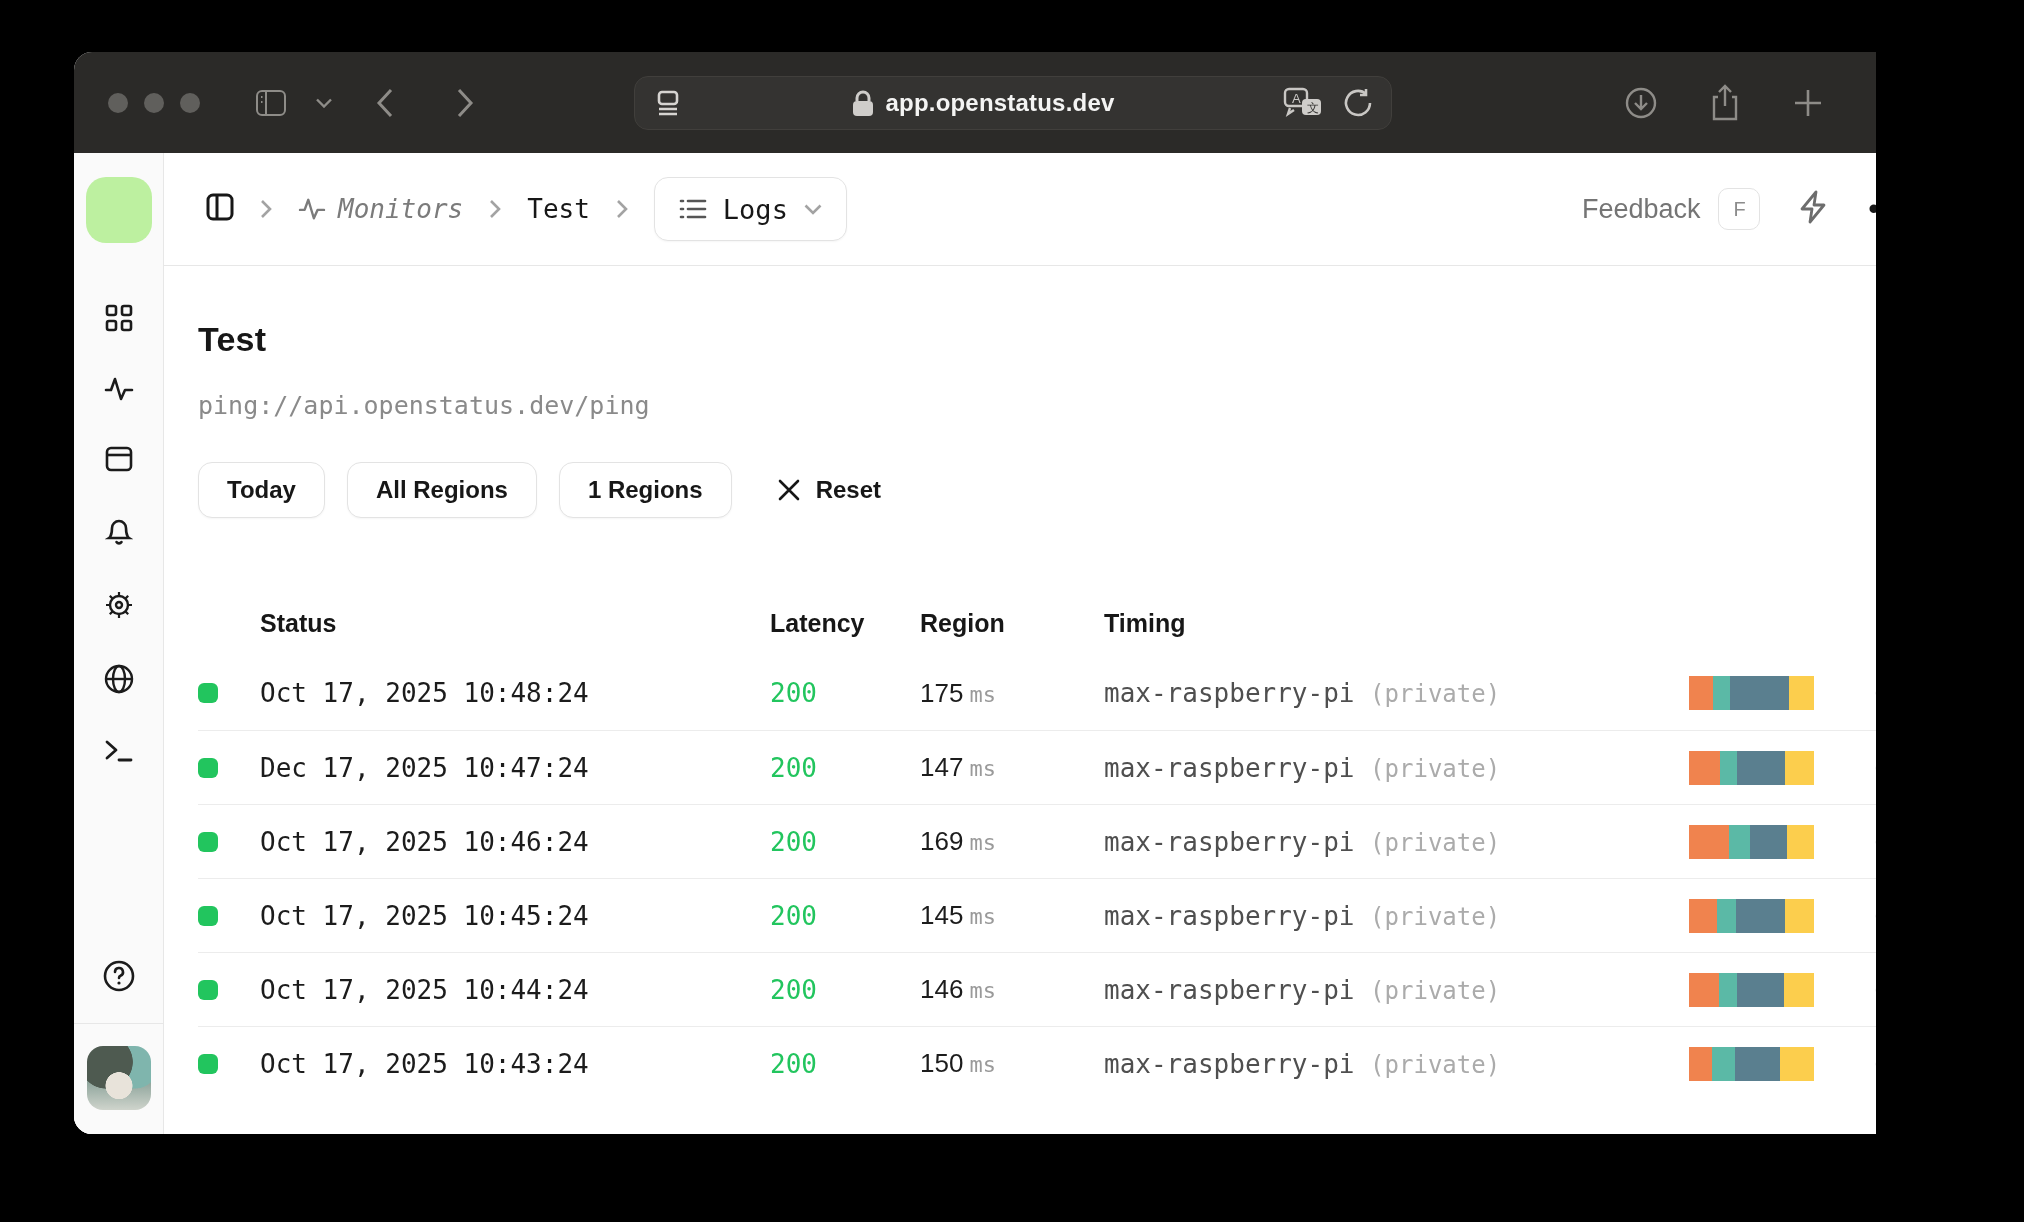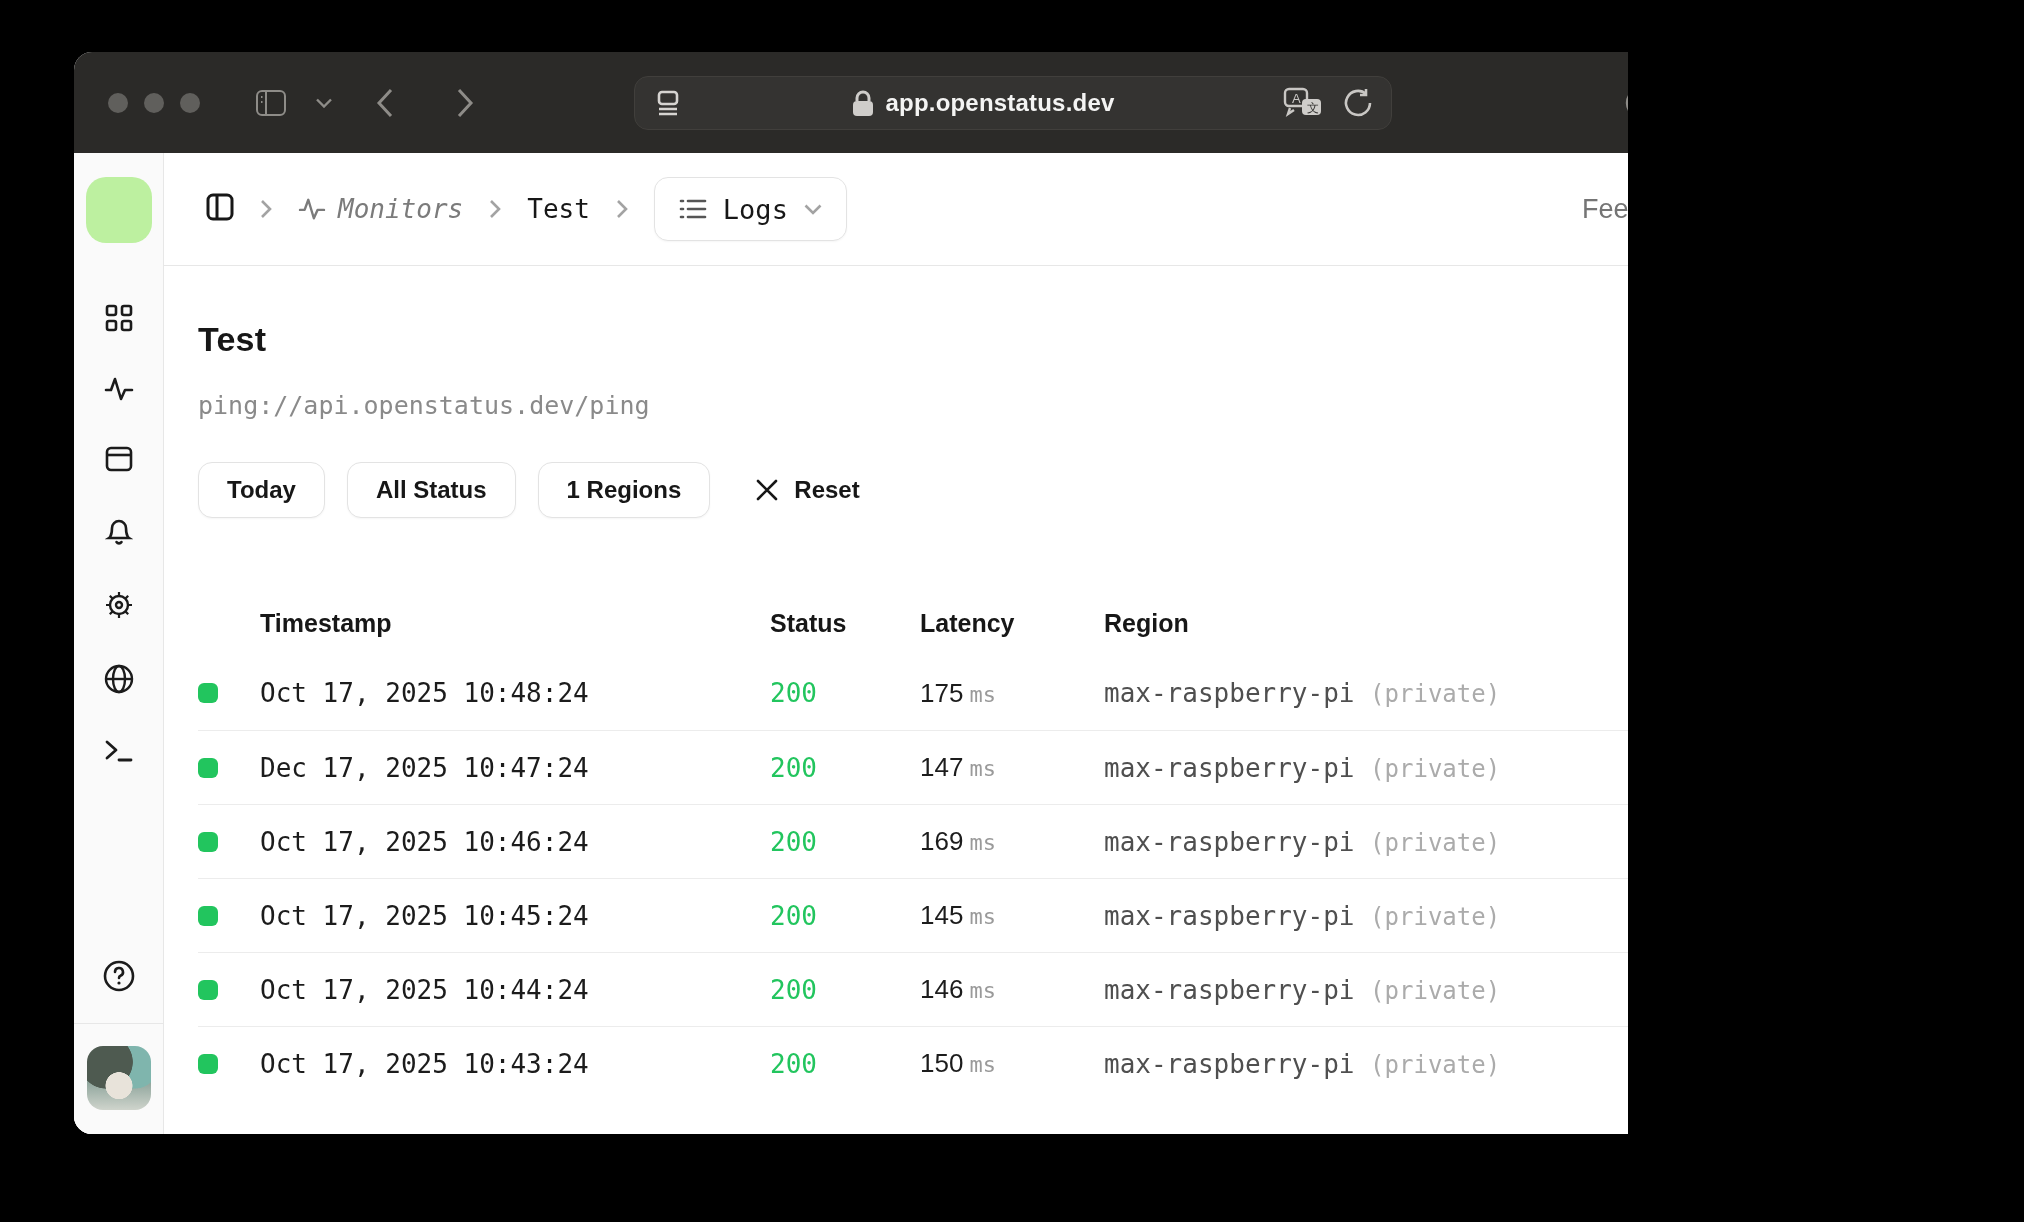--- a/index.html
+++ b/index.html
@@ -1,17 +1,17 @@
 <!DOCTYPE html>
 <html><head>
 <meta charset="utf-8">
 <style>
   * { margin:0; padding:0; box-sizing:border-box; }
   html,body { background:#000; }
-  .screen { position:relative; width:1628px; height:1222px; background:#000; overflow:hidden;
+  .screen { position:relative; width:1876px; height:1222px; background:#000; overflow:hidden;
             font-family:"Liberation Sans", sans-serif; }
   .window { position:absolute; left:74px; top:52px; width:1880px; height:1082px;
             border-radius:18px; overflow:hidden; background:#fff;
             box-shadow:0 40px 100px rgba(0,0,0,.9); display:flex; flex-direction:column; }
 
   
   .chrome { height:101px; flex:0 0 101px; background:#2b2a28; display:flex; align-items:center;
             padding:0 34px; position:relative; }
   .traffic { display:flex; gap:16px; }
   .traffic span { width:20px; height:20px; border-radius:50%; background:#605f5c; }
@@ -322,34 +322,33 @@
             <span style="color:#171717; letter-spacing:4px; font-size:30px; font-weight:700;">•••</span>
           </div>
         </div>
 
         <div class="main">
           <div class="page-title">Test</div>
           <div class="endpoint">ping://api.openstatus.dev/ping</div>
 
           <div class="filters">
             <button class="chip">Today</button>
-            <button class="chip">All Status</button>
+            <button class="chip">All Regions</button>
             <button class="chip">1 Regions</button>
             <button class="reset">
               <svg width="22" height="22" viewBox="0 0 22 22" stroke="#171717" stroke-width="2.6" stroke-linecap="round">
                   <path d="M2 2l18 18M20 2 2 20"></path>
                 </svg>
               <span>Reset</span>
             </button>
           </div>
 
           <div class="logtable">
             <div class="trow thead">
               <div></div>
-              <div>Timestamp</div>
               <div>Status</div>
               <div>Latency</div>
               <div>Region</div>
               <div>Timing</div>
             </div>
             <div id="rows">
   <div class="trow">
     <div class="dotcell">
                     <span class="status-dot" style="background: rgb(34, 197, 94);"></span>
                   </div>

